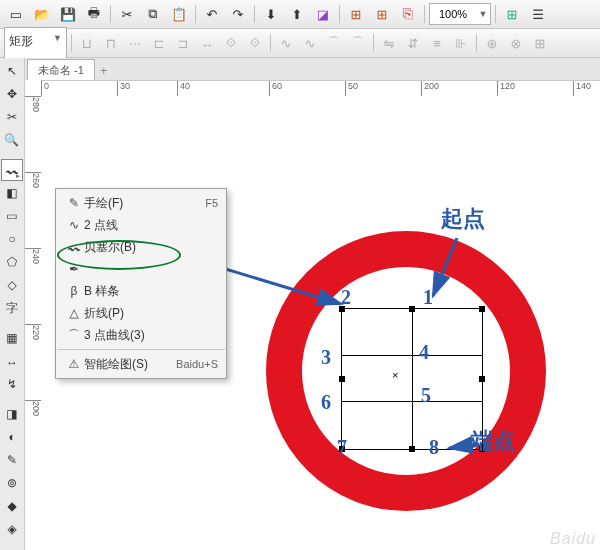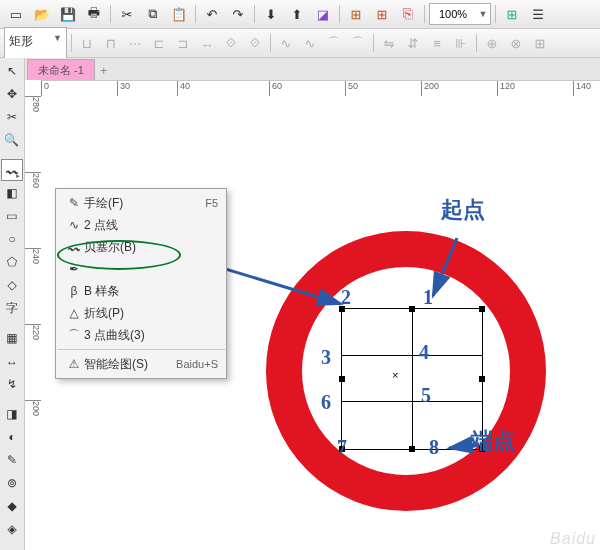--- a/index.html
+++ b/index.html
@@ -13,21 +13,21 @@
 .prop-bar .sel{height:20px;background:#fff;border:1px solid #b0b0b0;display:flex;align-items:flex-start;padding:5px 4px;font-size:12px}
 .prop-bar .sel .arrow{margin-left:20px;font-size:9px;color:#666}
 .prop-bar .ib{width:22px;height:22px;display:flex;align-items:center;justify-content:center;color:#b0b0b0;font-size:13px}
 .workspace{display:flex;height:494px}
 .side-tools{width:24px;background:#eaeaea;border-right:1px solid #c8c8c8;display:flex;flex-direction:column;align-items:center;padding-top:2px;gap:1px}
 .side-tools .tb{width:20px;height:20px;display:flex;align-items:center;justify-content:center;font-size:12px;border:1px solid transparent}
 .side-tools .tb.active{background:#fff;border-color:#888}
 .side-tools .fly{font-size:7px;position:absolute;margin-left:12px;margin-top:12px;color:#666}
 .canvas-area{flex:1;position:relative;background:#fff}
 .tab-bar{height:22px;background:#e6e6e6;border-bottom:1px solid #c8c8c8;display:flex;align-items:flex-end;padding-left:2px}
-.tab{height:20px;background:#f9a8d4;border:1px solid #b0b0b0;border-bottom:none;padding:0 10px;display:flex;align-items:center;font-size:11px;color:#555}
+.tab{height:20px;background:#ffffff;border:1px solid #b0b0b0;border-bottom:none;padding:0 10px;display:flex;align-items:center;font-size:11px;color:#555}
 .tab-add{width:18px;height:18px;display:flex;align-items:center;justify-content:center;color:#888;font-size:12px}
 .ruler-h{height:16px;background:#fff;border-bottom:1px solid #aaa;position:relative;margin-left:16px;font-size:9px;color:#666;overflow:hidden}
 .ruler-h .tick{position:absolute;top:0;height:16px;border-left:1px solid #888;padding-left:2px;line-height:10px}
 .ruler-v{width:16px;background:#fff;border-right:1px solid #aaa;position:absolute;left:0;top:38px;bottom:0;font-size:9px;color:#666}
 .ruler-v .tick{position:absolute;left:0;width:16px;border-top:1px solid #888;writing-mode:vertical-rl;text-align:center;line-height:10px}
 .ruler-origin{position:absolute;left:0;top:22px;width:16px;height:16px;background:#fff;border-right:1px solid #aaa;border-bottom:1px solid #aaa}
 .canvas{position:absolute;left:16px;top:38px;right:0;bottom:0;background:#fff}
 .context-menu{position:absolute;left:30px;top:130px;width:170px;background:#f4f4f4;border:1px solid #a0a0a0;box-shadow:3px 3px 6px rgba(0,0,0,0.25);padding:3px 0;font-size:12px}
 .context-menu .mi{display:flex;align-items:center;height:22px;padding:0 8px}
 .context-menu .mi .ico{width:20px;text-align:center;font-size:12px;color:#444}
@@ -186,21 +186,21 @@
 
       <div class="anno num" style="left:382px;top:190px">1</div>
       <div class="anno num" style="left:300px;top:190px">2</div>
       <div class="anno num" style="left:280px;top:250px">3</div>
       <div class="anno num" style="left:378px;top:245px">4</div>
       <div class="anno num" style="left:380px;top:288px">5</div>
       <div class="anno num" style="left:280px;top:295px">6</div>
       <div class="anno num" style="left:296px;top:340px">7</div>
       <div class="anno num" style="left:388px;top:340px">8</div>
 
-      <div class="anno lbl" style="left:400px;top:99px">起点</div>
+      <div class="anno lbl" style="left:400px;top:108px">起点</div>
       <div class="anno lbl" style="left:430px;top:330px">端点</div>
 
       <svg class="arrow-svg" style="left:0;top:0" width="576" height="460">
         <defs>
             <marker id="ah" markerWidth="10" markerHeight="10" refX="8" refY="3" orient="auto">
               <path d="M0,0 L9,3 L0,6 Z" fill="#2a5aa8"></path>
             </marker>
           </defs>
 
         <line x1="416" y1="142" x2="392" y2="200" stroke="#2a5aa8" stroke-width="3" marker-end="url(#ah)"></line>

